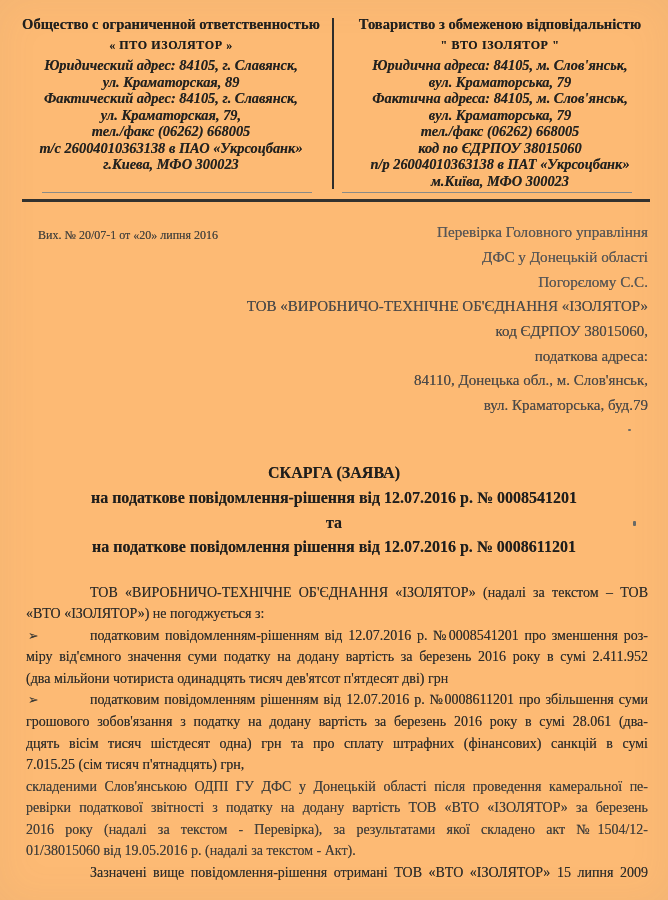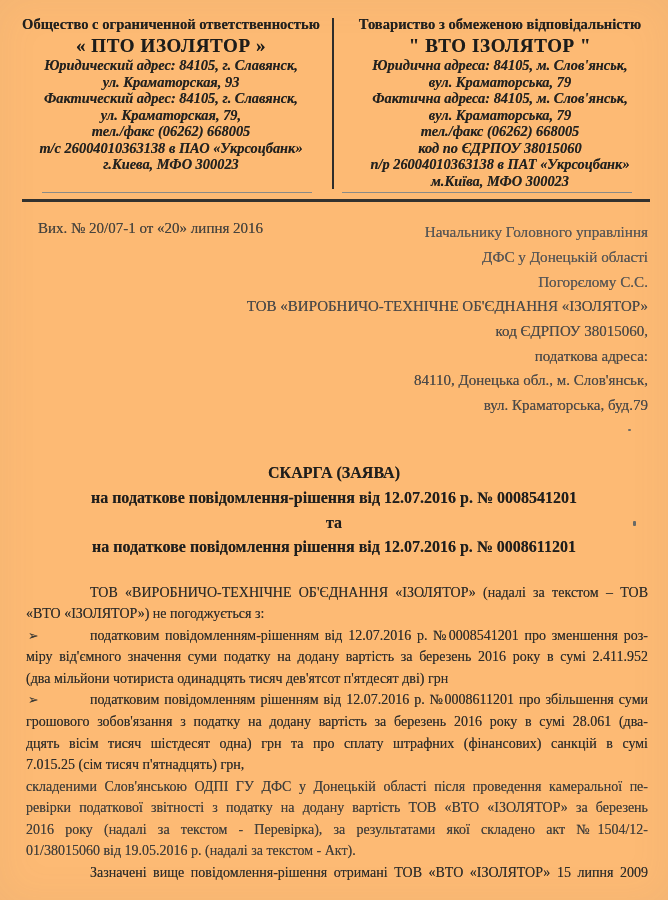--- a/index.html
+++ b/index.html
@@ -14,32 +14,32 @@
   }
   .txt{ text-shadow:0 0 0.5px rgba(50,48,45,0.65); }
 
   
   .letterhead{display:flex;padding:14px 10px 0 18px;}
   .lh-col{text-align:center;}
   .lh-col.left{width:306px;}
   .lh-col.right{flex:1;}
   .lh-divider{width:2px;background:#2e2d2b;margin:4px 8px 0 8px;}
   .lh-org-type{font-weight:700;font-size:14.6px;line-height:20px;color:#21201e;}
-  .lh-org-name{font-weight:700;font-size:19px;line-height:23px;letter-spacing:0.6px;color:#1d1c1a;}
+  .lh-org-name{font-weight:700;font-size:12px;line-height:23px;letter-spacing:0.6px;color:#1d1c1a;}
   .lh-addr{font-weight:700;font-style:italic;font-size:14.4px;line-height:16.5px;color:#23221f;}
 
   
   .underlines{display:flex;height:2px;margin-top:3px;}
   .u-left{margin-left:42px;width:270px;height:1.4px;background:#8a8a86;}
   .u-right{margin-left:30px;width:290px;height:1.4px;background:#8a8a86;}
   .thick-rule{margin:5px 18px 0 22px;height:3px;background:#33322f;}
 
   
   .ref-row{display:flex;justify-content:space-between;padding:18px 20px 0 18px;}
-  .outgoing{font-size:15px;color:#46443f;margin-top:0;padding-left:20px;white-space:nowrap;}
+  .outgoing{font-size:12px;color:#46443f;margin-top:8px;padding-left:20px;white-space:nowrap;}
   .addressee{text-align:right;font-size:15.2px;line-height:24.8px;color:#55575a;}
 
   
   .applicant{text-align:right;padding-right:20px;font-size:15px;line-height:24.6px;color:#4a4a4b;}
 
   
   .title-block{text-align:center;margin-top:44px;font-weight:700;font-size:16px;line-height:24.6px;color:#1f1e1c;}
 
   
   .body-text{margin:22px 20px 0 26px;font-size:14px;color:#2e2d2a;}
@@ -57,21 +57,21 @@
 </head>
 <body>
 
 <div class="page txt">
 
   <div class="letterhead">
     <div class="lh-col left">
       <div class="lh-org-type">Общество с ограниченной ответственностью</div>
       <div class="lh-org-name">« ПТО ИЗОЛЯТОР »</div>
       <div class="lh-addr">Юридический адрес: 84105, г. Славянск,</div>
-      <div class="lh-addr">ул. Краматорская, 93</div>
+      <div class="lh-addr">ул. Краматорская, 89</div>
       <div class="lh-addr">Фактический адрес: 84105, г. Славянск,</div>
       <div class="lh-addr">ул. Краматорская, 79,</div>
       <div class="lh-addr">тел./факс (06262) 668005</div>
       <div class="lh-addr">т/с 26004010363138 в ПАО «Укрсоцбанк»</div>
       <div class="lh-addr">г.Киева, МФО 300023</div>
     </div>
     <div class="lh-divider"></div>
     <div class="lh-col right">
       <div class="lh-org-type">Товариство з обмеженою відповідальністю</div>
       <div class="lh-org-name">" ВТО ІЗОЛЯТОР "</div>
@@ -88,21 +88,21 @@
 
   <div class="underlines">
     <div class="u-left"></div>
     <div class="u-right"></div>
   </div>
   <div class="thick-rule"></div>
 
   <div class="ref-row">
     <div class="outgoing">Вих. № 20/07-1 от «20» липня 2016</div>
     <div class="addressee">
-      <div>Начальнику Головного управління</div>
+      <div>Перевірка Головного управління</div>
       <div>ДФС у Донецькій області</div>
       <div>Погорєлому С.С.</div>
     </div>
   </div>
 
   <div class="applicant">
     <div>ТОВ «ВИРОБНИЧО-ТЕХНІЧНЕ ОБ'ЄДНАННЯ «ІЗОЛЯТОР»</div>
     <div>код ЄДРПОУ 38015060,</div>
     <div>податкова адреса:</div>
     <div>84110, Донецька обл., м. Слов'янськ,</div>

